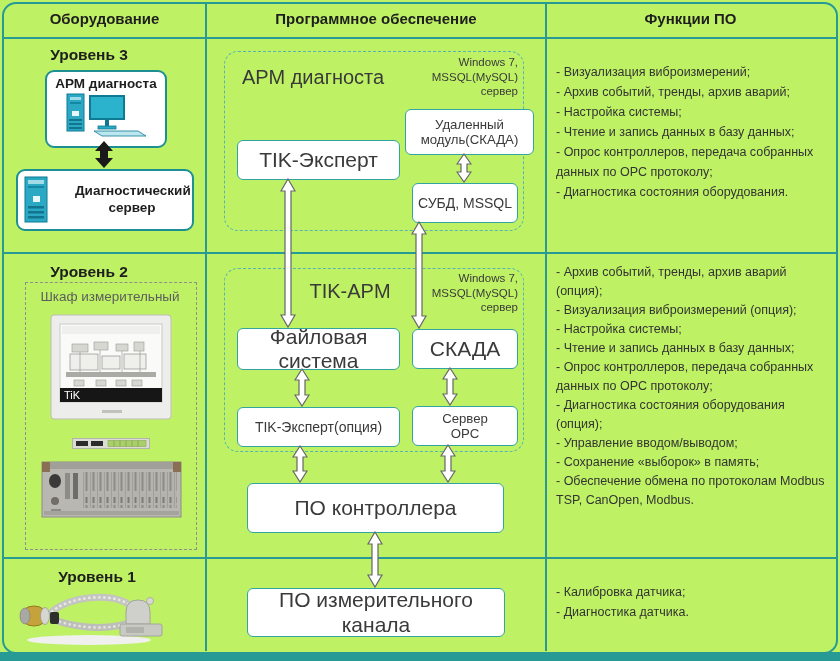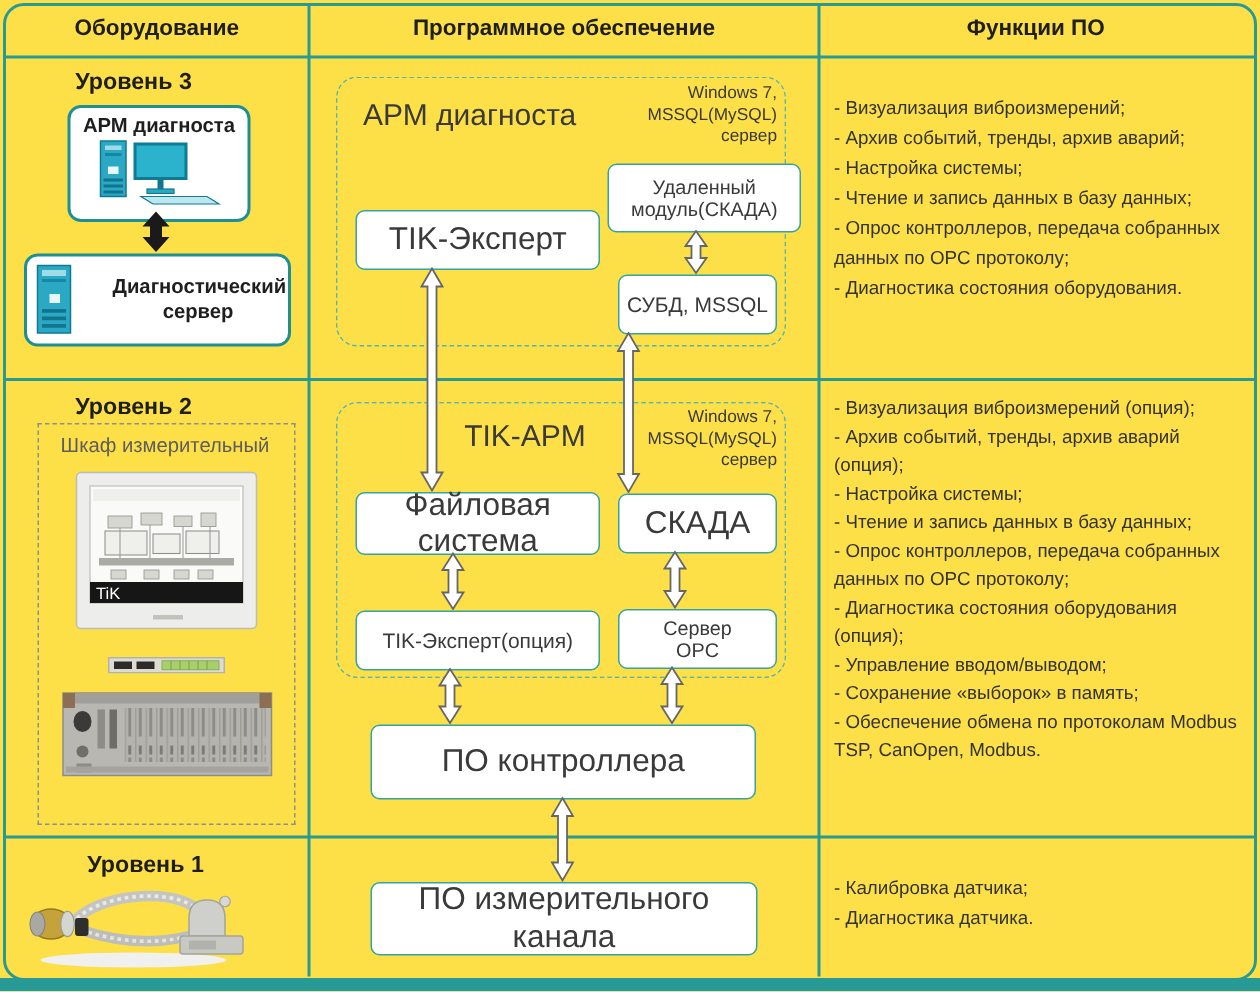--- a/index.html
+++ b/index.html
@@ -1,16 +1,16 @@
 <!DOCTYPE html>
 <html><head>
 <meta charset="utf-8">
 <style>
   html,body{margin:0;padding:0;background:#fff;}
-  .canvas{position:relative;width:840px;height:661px;background:#fde047;
+  .canvas{position:relative;width:840px;height:661px;background:#bef264;
           font-family:"Liberation Sans","DejaVu Sans",sans-serif;color:#222;overflow:hidden;}
   .outer{position:absolute;left:2px;top:2px;width:832px;height:648px;
          border:2px solid #279A96;border-radius:14px;}
   .vline{position:absolute;top:4px;bottom:10px;width:2px;background:#279A96;}
   .hline{position:absolute;height:2px;background:#279A96;left:4px;right:4px;}
   .bottom-bar{position:absolute;left:0;right:0;bottom:0;height:9px;background:#279A96;}
   .hdr{position:absolute;top:10px;font-size:15px;font-weight:bold;color:#1e1e1e;text-align:center;}
   .lvl-title{position:absolute;font-size:15.5px;font-weight:bold;color:#1e1e1e;text-align:center;}
   .eq-box{position:absolute;background:#fff;border:2.5px solid #1E9094;border-radius:9px;
           display:flex;align-items:center;justify-content:center;}
@@ -201,22 +201,22 @@
     <path d="M8 1 L15 12 L11 12 L11 27 L15 27 L8 38 L1 27 L5 27 L5 12 L1 12 Z" fill="#fff" stroke="#666" stroke-width="1.2"></path>
   </svg>
   <svg class="abs" style="left:292px;top:445px" width="16" height="38">
     <path d="M8 1 L15 12 L11 12 L11 26 L15 26 L8 37 L1 26 L5 26 L5 12 L1 12 Z" fill="#fff" stroke="#666" stroke-width="1.2"></path>
   </svg>
   <svg class="abs" style="left:440px;top:444px" width="16" height="39">
     <path d="M8 1 L15 12 L11 12 L11 27 L15 27 L8 38 L1 27 L5 27 L5 12 L1 12 Z" fill="#fff" stroke="#666" stroke-width="1.2"></path>
   </svg>
 
   <ul class="fn-list lh19" style="left:556px;top:263px;width:276px">
+    <li>- Архив событий, тренды, архив аварий (опция);</li>
     <li>- Визуализация виброизмерений (опция);</li>
-    <li>- Архив событий, тренды, архив аварий (опция);</li>
     <li>- Настройка системы;</li>
     <li>- Чтение и запись данных в базу данных;</li>
     <li>- Опрос контроллеров, передача собранных данных по OPC протоколу;</li>
     <li>- Диагностика состояния оборудования (опция);</li>
     <li>- Управление вводом/выводом;</li>
     <li>- Сохранение «выборок» в память;</li>
     <li>- Обеспечение обмена по протоколам Modbus TSP, CanOpen, Modbus.</li>
   </ul>
 
   <div class="lvl-title" style="left:32px;top:568px;width:130px">Уровень 1</div>

